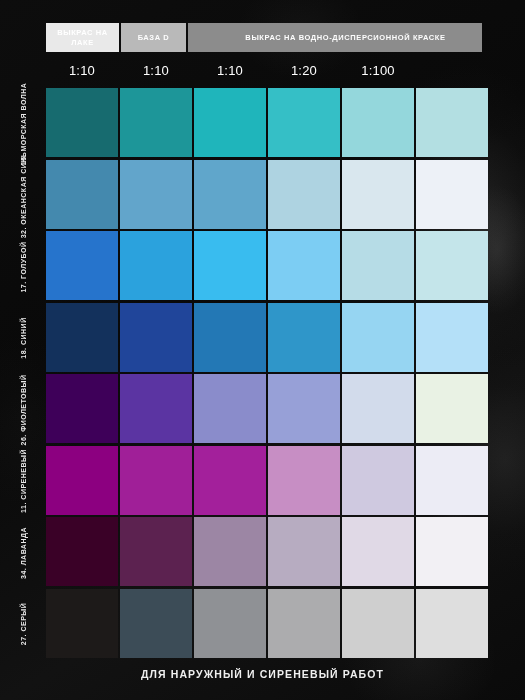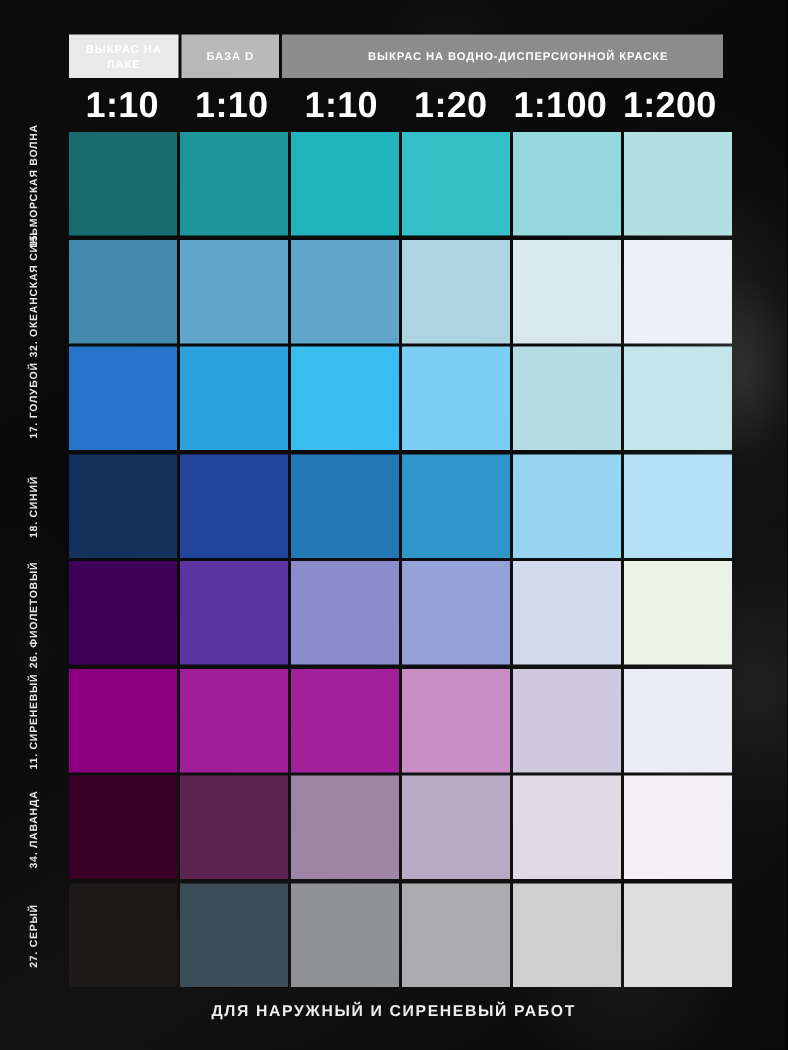--- a/index.html
+++ b/index.html
@@ -72,22 +72,22 @@
     top: 58px;
     width: 436px;
     height: 26px;
     display: flex;
   }
   .ratio {
     width: 72px;
     margin-right: 2px;
     text-align: center;
     color: #ffffff;
-    font-size: 24px;
-    font-weight: bold;
+    font-size: 13px;
+    font-weight: normal;
     letter-spacing: 0.2px;
     line-height: 26px;
   }
   .ratio:last-child { margin-right: 0; }
 
   
   .grid {
     position: absolute;
     left: 46px;
     top: 88px;
@@ -158,21 +158,20 @@
     <div class="hseg s2">БАЗА D</div>
     <div class="hseg s3">ВЫКРАС НА ВОДНО-ДИСПЕРСИОННОЙ КРАСКЕ</div>
   </div>
 
   <div class="ratios">
     <div class="ratio">1:10</div>
     <div class="ratio">1:10</div>
     <div class="ratio">1:10</div>
     <div class="ratio">1:20</div>
     <div class="ratio">1:100</div>
-    <div class="ratio">1:200</div>
   </div>
 
   <div class="rowlabels">
     <div class="rlab">
         <span>15. МОРСКАЯ ВОЛНА</span>
       </div>
     <div class="rlab">
         <span>32. ОКЕАНСКАЯ СИНЬ</span>
       </div>
     <div class="rlab">

